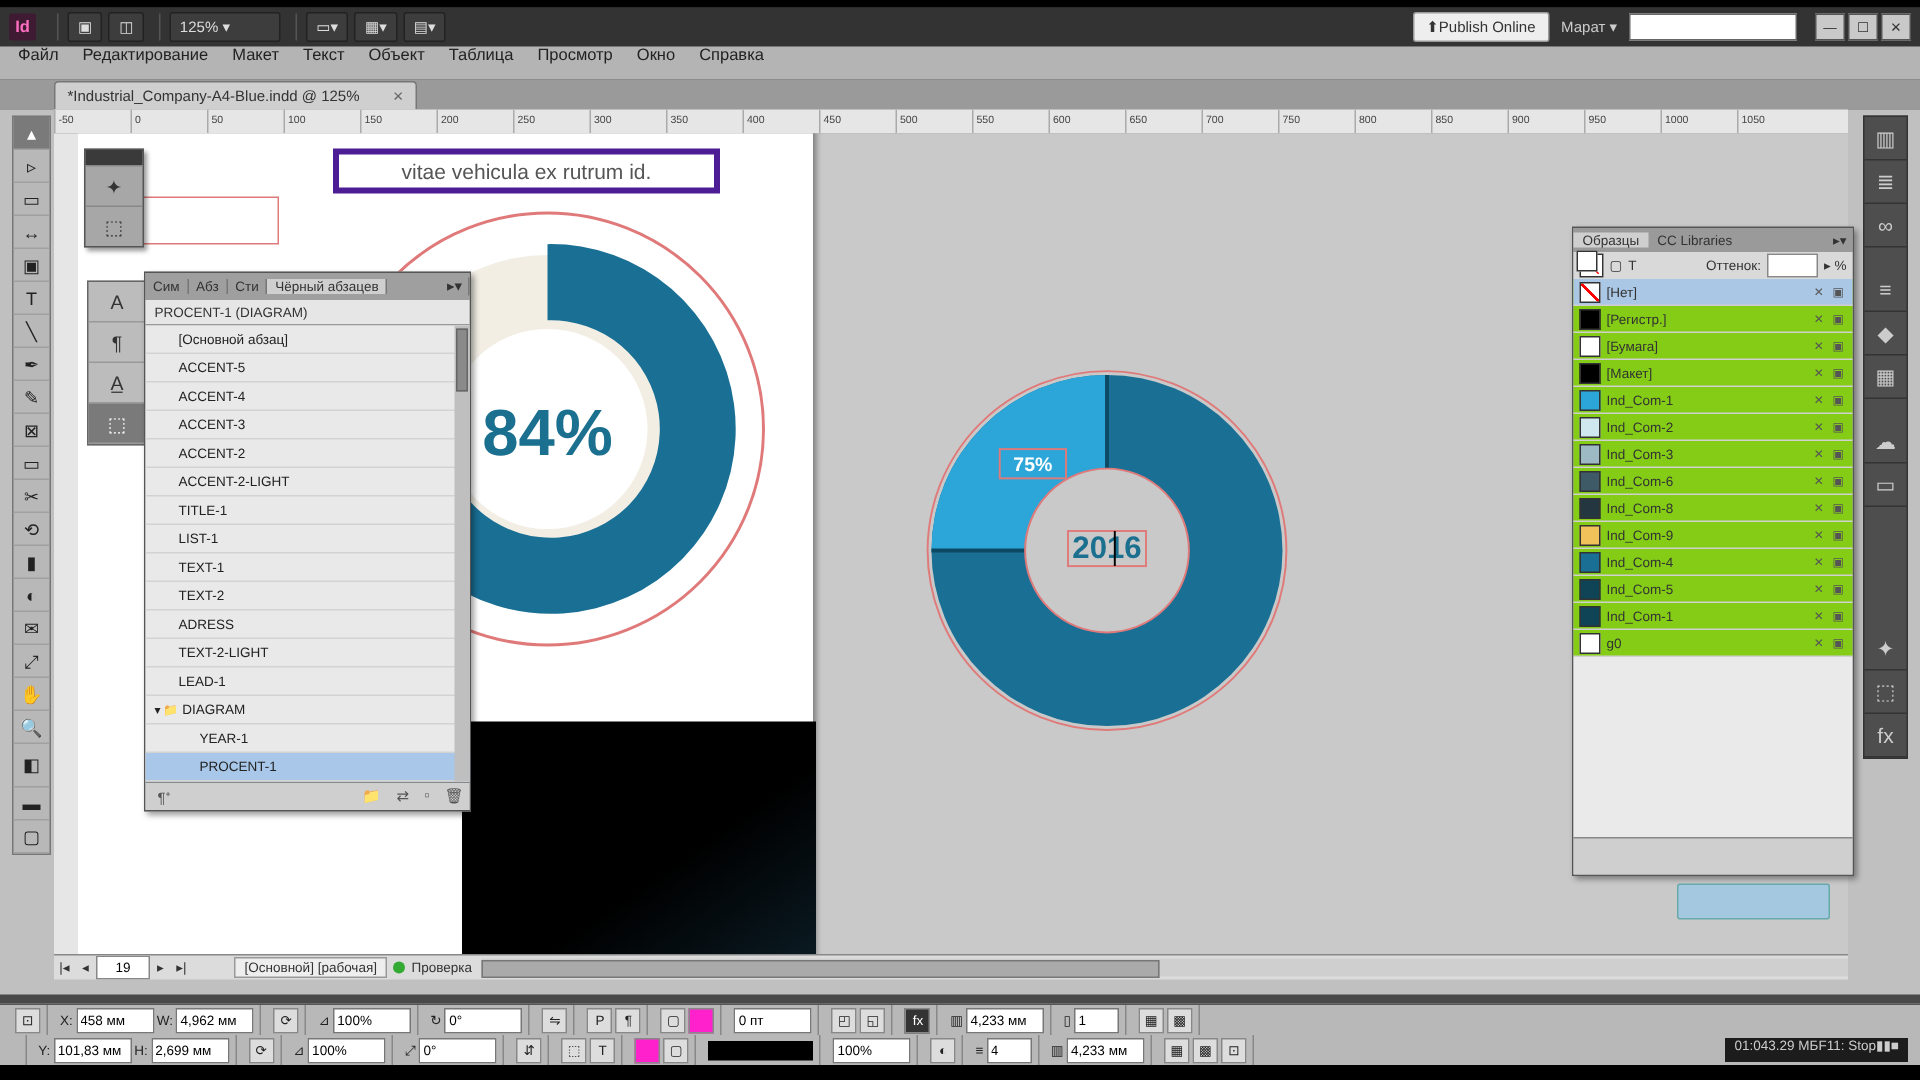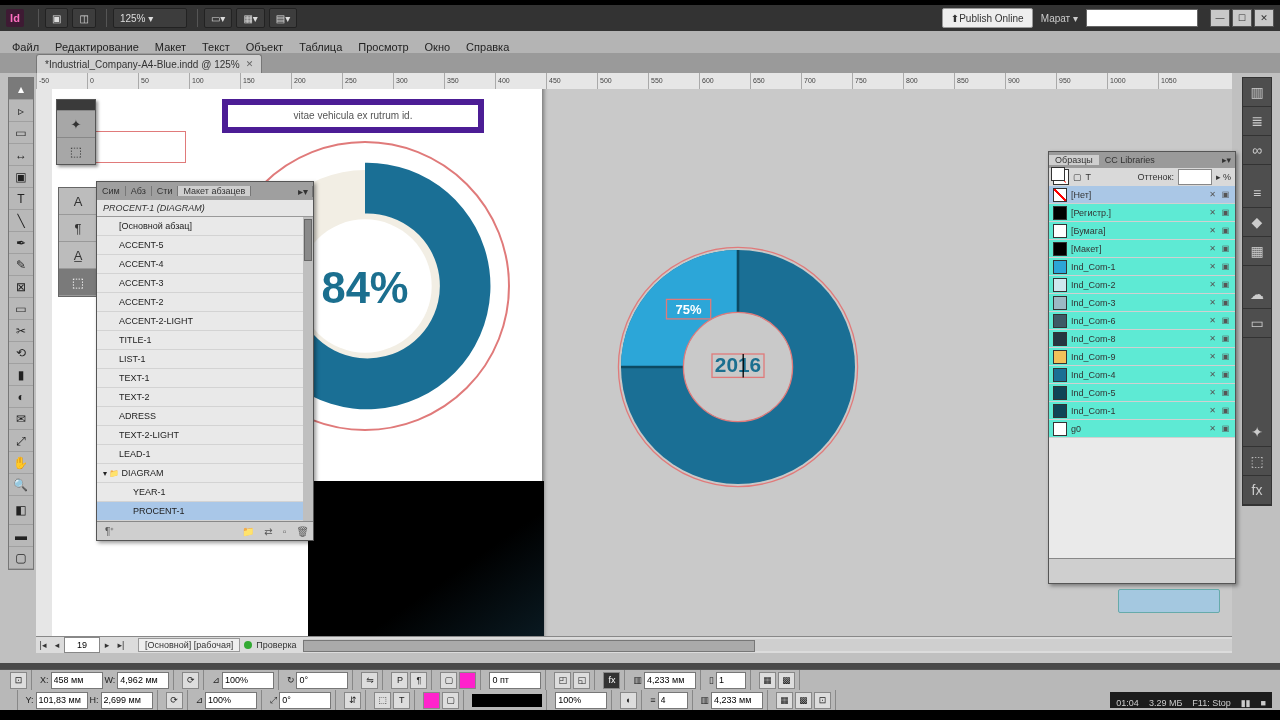--- a/index.html
+++ b/index.html
@@ -9,42 +9,42 @@
 .titlebar .logo{width:18px;height:18px;background:#3e1a33;color:#ff6fc1;font-weight:bold;font-size:11px;display:flex;align-items:center;justify-content:center;border-radius:2px;margin-right:8px;}
 .titlebar .sep{width:1px;height:18px;background:#555;margin:0 6px;}
 .titlebar .btn{height:18px;padding:0 6px;background:#3d3d3d;border:1px solid #222;color:#ddd;font-size:10px;display:flex;align-items:center;margin-right:4px;border-radius:2px;}
 .titlebar .zoom{width:60px;}
 .titlebar .spacer{flex:1;}
 .titlebar .publish{background:#eee;color:#333;border:1px solid #999;padding:0 8px;height:18px;display:flex;align-items:center;font-size:10px;border-radius:2px;margin-right:8px;}
 .titlebar .workspace{color:#ccc;font-size:10px;margin-right:8px;}
 .titlebar .search{width:110px;height:16px;background:#fff;border:1px solid #666;margin-right:10px;}
 .winbtn{width:18px;height:16px;background:#c9c9c9;border:1px solid #555;margin-left:2px;display:flex;align-items:center;justify-content:center;font-size:9px;}
 
-.menubar{height:22px;background:#b4b4b4;display:flex;align-items:flex-end;padding:0 4px;font-size:11px;color:#222;}
+.menubar{height:22px;background:#b4b4b4;display:flex;align-items:flex-start;padding:0 4px;font-size:11px;color:#222;}
 .menubar span{padding:0 8px;}
 
 .doctabs{height:20px;background:#9a9a9a;display:flex;align-items:flex-end;padding-left:36px;}
-.doctab{height:18px;background:#cfcfcf;border:1px solid #777;border-bottom:none;padding:0 8px;font-size:10px;display:flex;align-items:center;border-radius:3px 3px 0 0;}
+.doctab{height:18px;background:#cfcfcf;border:1px solid #777;border-bottom:none;padding:0 8px;font-size:10px;display:flex;align-items:center;border-radius:3px 3px 0 0;gap:16px;}
 .doctab .x{margin-left:6px;font-size:9px;color:#666;}
 
 .workspace-area{position:relative;height:590px;background:#c0c0c0;}
 .ruler-h{position:absolute;left:36px;top:0;right:48px;height:16px;background:#e6e6e6;border-bottom:1px solid #888;font-size:7px;color:#444;overflow:hidden;}
 .ruler-h span{display:inline-block;width:48px;text-align:left;border-left:1px solid #aaa;padding-left:2px;height:16px;line-height:16px;}
 .ruler-v{position:absolute;left:36px;top:16px;width:16px;bottom:26px;background:#e6e6e6;border-right:1px solid #888;}
 
 .tools{position:absolute;left:8px;top:4px;width:24px;background:#b8b8b8;border:1px solid #777;display:flex;flex-direction:column;}
 .tools .t{width:24px;height:21px;display:flex;align-items:center;justify-content:center;font-size:12px;color:#222;border-bottom:1px solid #a0a0a0;}
 .tools .t.sel{background:#7a7a7a;color:#fff;}
 
 .dockR{position:absolute;right:8px;top:4px;width:28px;background:#4e4e4e;border:1px solid #333;display:flex;flex-direction:column;}
 .dockR .d{width:28px;height:28px;display:flex;align-items:center;justify-content:center;color:#ccc;font-size:14px;border-bottom:1px solid #333;}
 
 .pasteboard{position:absolute;left:52px;top:16px;right:48px;bottom:26px;background:#c9c9c9;overflow:hidden;}
 .page{position:absolute;left:0;top:-8px;width:490px;height:560px;background:#fff;box-shadow:2px 2px 4px rgba(0,0,0,.4);}
-.page .caption{position:absolute;left:170px;top:18px;width:250px;height:22px;border:6px solid #4c1d95;color:#555;font-size:10px;text-align:center;line-height:22px;}
+.page .caption{position:absolute;left:170px;top:18px;width:250px;height:22px;border:4px solid #4c1d95;color:#555;font-size:14px;text-align:center;line-height:22px;}
 .page .frame1{position:absolute;left:38px;top:50px;width:94px;height:30px;border:1px solid #e07a7a;}
 .page .frame2{position:absolute;left:20px;top:178px;width:48px;height:250px;border-right:1px solid #e07a7a;border-top:1px solid #e07a7a;}
 .donut1{position:absolute;left:168px;top:60px;width:290px;height:290px;}
 .donut1 .ring{position:absolute;inset:0;border-radius:50%;border:2px solid #e07a7a;}
 .blackbox{position:absolute;left:256px;top:400px;width:236px;height:158px;background:linear-gradient(145deg,#000 60%,#0a1a22);}
 
 .donut2wrap{position:absolute;left:556px;top:148px;width:260px;height:260px;}
 
 .minipanel{position:absolute;left:56px;top:26px;width:38px;background:#a7a7a7;border:1px solid #555;box-shadow:2px 2px 3px rgba(0,0,0,.4);}
 .minipanel .hd{height:10px;background:#3a3a3a;}
@@ -52,21 +52,21 @@
 
 .charstrip{position:absolute;left:58px;top:114px;width:38px;background:#bcbcbc;border:1px solid #666;}
 .charstrip .c{height:26px;border-bottom:1px solid #999;display:flex;align-items:center;justify-content:center;font-size:13px;}
 .charstrip .c.sel{background:#7a7a7a;color:#fff;}
 
 .pstyles{position:absolute;left:96px;top:108px;width:216px;background:#cfcfcf;border:1px solid #555;box-shadow:2px 2px 4px rgba(0,0,0,.4);font-size:10px;}
 .pstyles .tabs{height:18px;background:#9f9f9f;display:flex;align-items:center;}
 .pstyles .tabs span{padding:0 5px;border-right:1px solid #777;font-size:9px;white-space:nowrap;overflow:hidden;}
 .pstyles .tabs span.act{background:#cfcfcf;}
 .pstyles .tabs .mm{margin-left:auto;padding:0 4px;font-size:10px;}
-.pstyles .cur{height:16px;background:#e6e6e6;border-bottom:1px solid #999;padding-left:6px;line-height:16px;font-size:9px;font-style:italic;}
+.pstyles .cur{height:16px;background:#e6e6e6;border-bottom:1px solid #999;padding-left:6px;line-height:16px;font-size:9px;}
 .pstyles .list{max-height:360px;overflow:hidden;background:#e9e9e9;position:relative;}
 .pstyles .item{height:18px;line-height:18px;padding-left:22px;border-bottom:1px solid #d3d3d3;font-size:9px;color:#222;}
 .pstyles .item.fold{padding-left:6px;}
 .pstyles .item.fold::before{content:"▾ 📁 ";font-size:8px;}
 .pstyles .item.sub{padding-left:36px;}
 .pstyles .item.sel{background:#a9c7e8;}
 .pstyles .sb{position:absolute;right:0;top:0;width:10px;bottom:0;background:#bfbfbf;}
 .pstyles .sb .th{position:absolute;left:1px;right:1px;top:2px;height:40px;background:#8a8a8a;border:1px solid #666;}
 .pstyles .ftr{height:18px;background:#cfcfcf;border-top:1px solid #888;display:flex;align-items:center;padding:0 4px;gap:8px;font-size:10px;color:#555;}
 .pstyles .ftr span{margin-left:4px;}
@@ -76,45 +76,45 @@
 .swatches .tabs{height:16px;background:#9a9a9a;display:flex;align-items:center;}
 .swatches .tabs span{padding:0 6px;font-size:9px;}
 .swatches .tabs span.act{background:#cfcfcf;}
 .swatches .tabs .mm{margin-left:auto;padding:0 4px;}
 .swatches .opts{height:18px;background:#d9d9d9;display:flex;align-items:center;padding:0 4px;gap:4px;}
 .swatches .opts .fill{width:14px;height:14px;background:#fff;border:1px solid #333;position:relative;}
 .swatches .opts .fill::after{content:"";position:absolute;left:-3px;top:-3px;right:3px;bottom:3px;border:1px solid #333;background:#fff;}
 .swatches .opts .fill .slash{position:absolute;left:-2px;top:-2px;width:20px;height:1px;background:red;transform:rotate(45deg);transform-origin:left top;}
 .swatches .opts .lbl{margin-left:auto;font-size:9px;}
 .swatches .opts input{width:28px;height:12px;font-size:9px;border:1px solid #888;}
-.swatches .list{background:#5eead4;}
+.swatches .list{background:#84cc16;}
 .swatches .row{height:17px;display:flex;align-items:center;padding:0 4px;border-bottom:1px solid #d0d0d0;}
 .swatches .row.sel{background:#aac7e6;}
 .swatches .sw{width:12px;height:12px;border:1px solid #333;margin-right:4px;flex-shrink:0;}
 .swatches .nm{flex:1;white-space:nowrap;overflow:hidden;}
 .swatches .ic{width:11px;height:11px;margin-left:2px;font-size:8px;text-align:center;line-height:11px;color:#555;}
 .swatches .ftr{height:24px;background:#cfcfcf;border-top:1px solid #888;}
 
 .pagenav{position:absolute;left:36px;right:48px;bottom:10px;height:16px;background:#dcdcdc;border-top:1px solid #888;display:flex;align-items:center;font-size:9px;}
 .pagenav .b{width:14px;text-align:center;}
 .pagenav input{width:30px;height:12px;font-size:9px;border:1px solid #888;text-align:center;}
-.pagenav .dd{margin-left:10px;padding:0 6px;border:1px solid #999;background:#eee;height:12px;line-height:12px;}
+.pagenav .dd{margin-left:28px;padding:0 6px;border:1px solid #999;background:#eee;height:12px;line-height:12px;}
 .pagenav .dot{width:8px;height:8px;border-radius:50%;background:#3a3;margin:0 4px;}
 .pagenav .scroll{flex:1;height:12px;background:#cfcfcf;margin-left:6px;position:relative;}
 .pagenav .scroll .th{position:absolute;left:0;top:1px;height:10px;width:450px;background:#aaa;border:1px solid #777;}
 
 .ctrlbar{position:absolute;left:0;right:0;bottom:0;height:40px;background:#b8b8b8;border-top:1px solid #555;display:flex;flex-direction:column;}
 .ctrlrow{flex:1;display:flex;align-items:center;padding:0 6px;gap:4px;font-size:9px;color:#222;overflow:hidden;}
 .ctrlrow .grp{display:flex;align-items:center;gap:2px;padding:0 4px;border-right:1px solid #888;height:100%;}
 .ctrlrow input{width:46px;height:13px;font-size:9px;border:1px solid #777;background:#fff;}
 .ctrlrow .ico{width:15px;height:15px;background:#ddd;border:1px solid #888;font-size:9px;display:flex;align-items:center;justify-content:center;}
 .ctrlrow .ico.dark{background:#333;color:#fff;}
 .ctrlrow .ico.pink{background:#f2c;}
 
-.status{position:absolute;right:8px;bottom:2px;height:16px;display:flex;align-items:flex-end;gap:10px;font-size:9px;color:#ccc;background:#1c1c1c;padding:0 6px;z-index:50;}
+.status{position:absolute;right:8px;bottom:2px;height:16px;display:flex;align-items:flex-start;font-size:9px;color:#ccc;background:#1c1c1c;padding:0 6px;z-index:50;}
 
 .hint{position:absolute;right:60px;bottom:50px;width:100px;height:22px;background:rgba(140,200,240,.6);border:1px solid #6aa;border-radius:2px;}
 
 .centertxt{font-size:30px;fill:#1b6f8f;font-weight:bold;}
 .centertxt2{font-size:16px;fill:#1b6f8f;font-weight:bold;}
 </style>
 </head>
 <body>
 
 <div class="app">
@@ -247,21 +247,21 @@
       <div class="c">¶</div>
       <div class="c">A̲</div>
       <div class="c sel">⬚</div>
     </div>
 
     <div class="pstyles">
       <div class="tabs">
         <span>Сим</span>
         <span>Абз</span>
         <span>Сти</span>
-        <span class="act">Макет абзацев</span>
+        <span class="act">Чёрный абзацев</span>
         <span class="mm">▸▾</span>
       </div>
       <div class="cur">PROCENT-1 (DIAGRAM)</div>
       <div class="list" id="pstylesList">
         <div class="item">[Основной абзац]</div>
           <div class="item">ACCENT-5</div>
           <div class="item">ACCENT-4</div>
           <div class="item">ACCENT-3</div>
           <div class="item">ACCENT-2</div>
           <div class="item">ACCENT-2-LIGHT</div>

